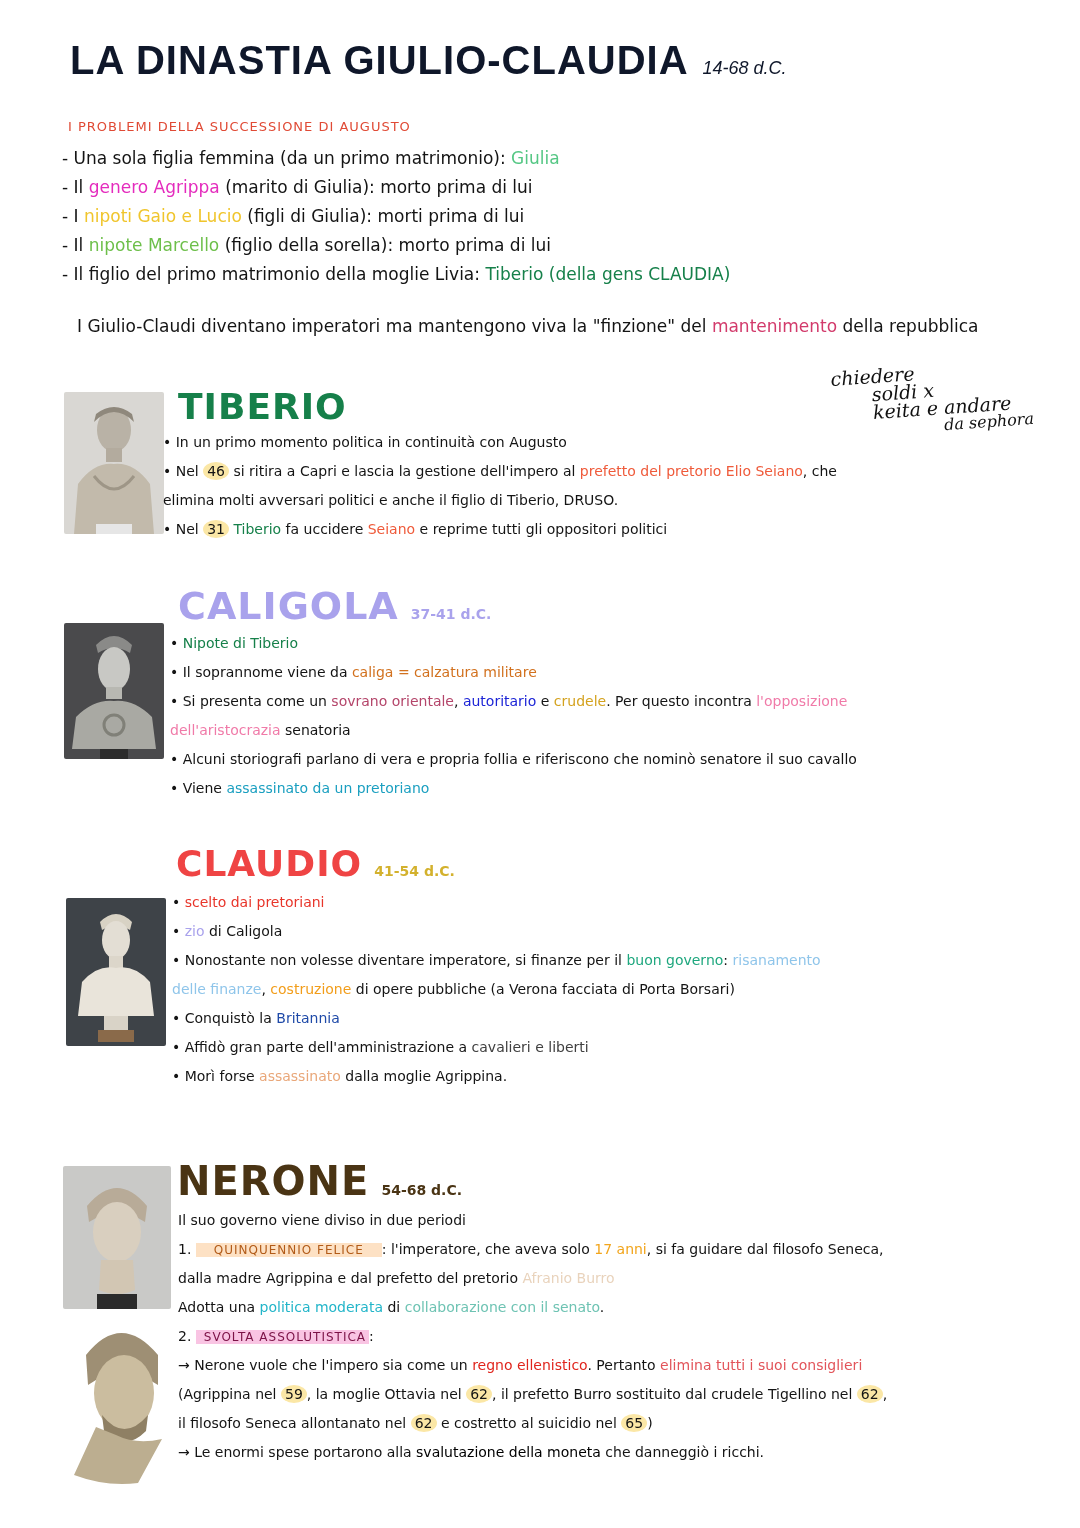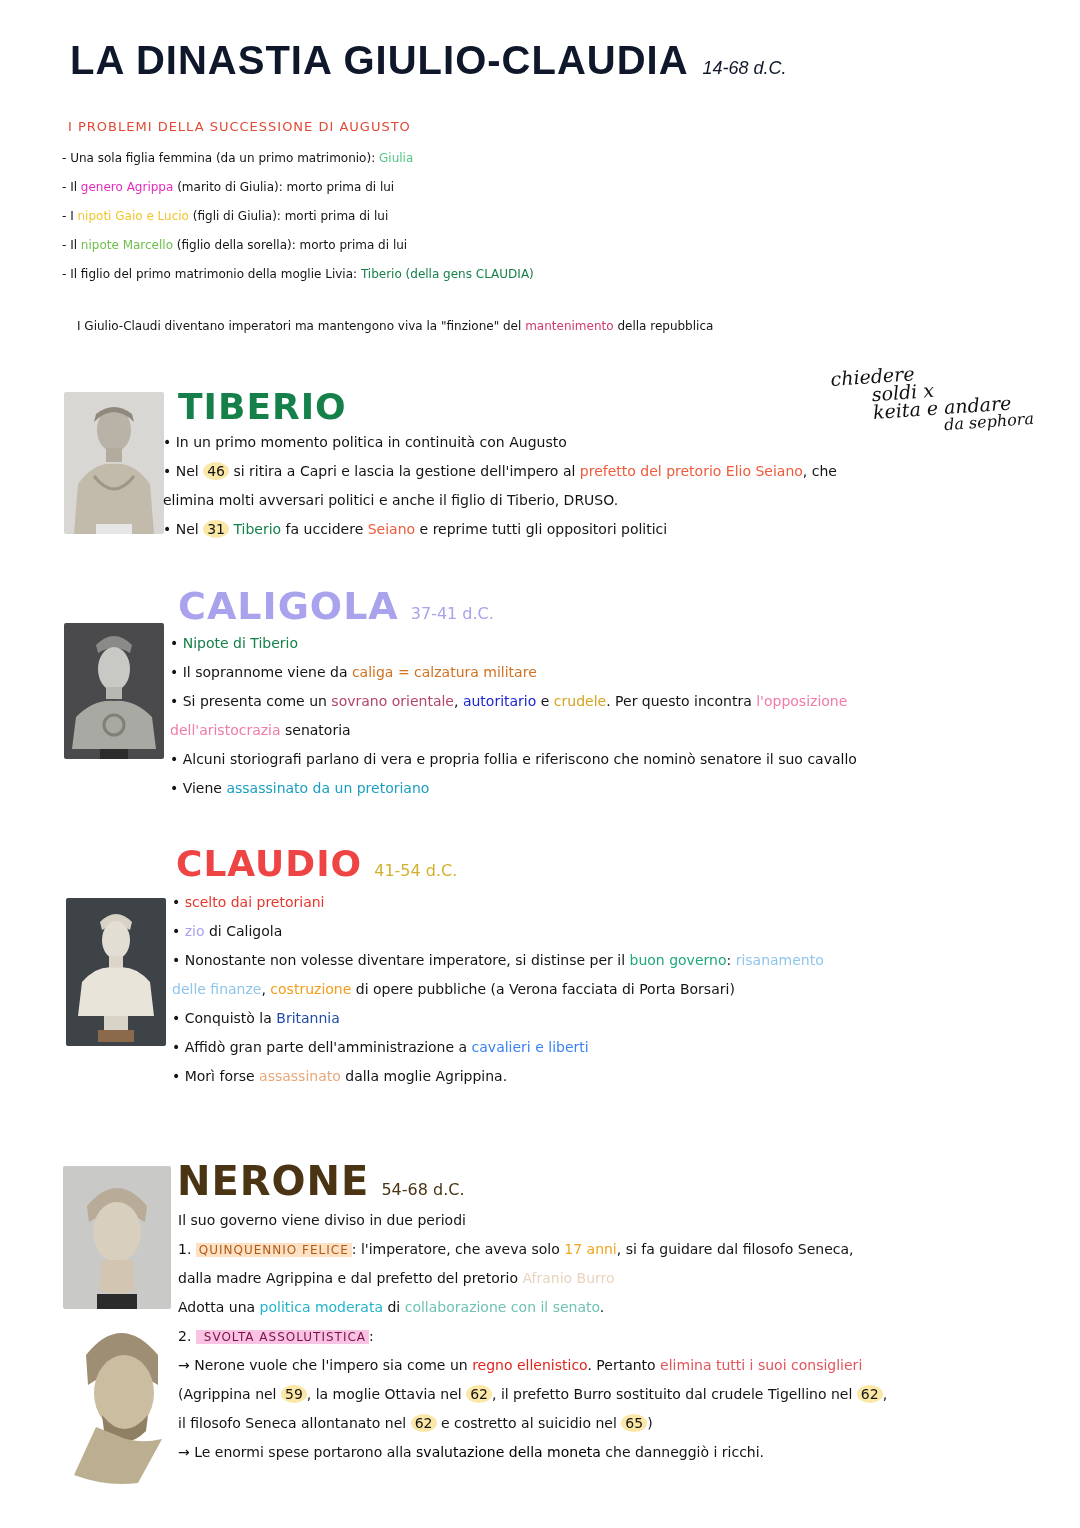--- a/index.html
+++ b/index.html
@@ -3,36 +3,36 @@
 <meta charset="utf-8">
 <style>
   html, body { margin: 0; padding: 0; background: #ffffff; }
   body { width: 1080px; height: 1528px; position: relative; overflow: hidden;
          font-family: "DejaVu Sans", sans-serif; color: #141414; }
   .abs { position: absolute; }
   .title { left: 70px; top: 38px; font-family: Liberation Sans, sans-serif; font-weight: bold;
            font-size: 40px; letter-spacing: 1px; color: #0f172a; white-space: nowrap; }
   .title .dates { font-size: 18px; font-weight: normal; font-style: italic; margin-left: 14px; letter-spacing: 0; }
   .subhead { left: 68px; top: 119px; font-size: 13px; color: #e04a35; letter-spacing: 1px; }
-  .line { font-size: 12px; white-space: nowrap; line-height: 20px; }
+  .line { font-size: 17px; white-space: nowrap; line-height: 20px; }
   .intro-list { left: 62px; top: 146px; }
   .intro-list .line { height: 29px; line-height: 24px; }
   .remark { left: 62px; top: 316px; font-size: 14px; margin-left: 15px; }
   .note { left: 830px; top: 370px; font-family: "DejaVu Serif", serif; font-style: italic;
           font-size: 19px; line-height: 18px; color: #111; transform: rotate(-4deg); transform-origin: left top; }
   .note div:nth-child(2) { padding-left: 40px; }
   .note div:nth-child(3) { padding-left: 40px; }
   .note div:nth-child(4) { padding-left: 110px; font-size: 16px; }
   .portrait { position: absolute; border-radius: 2px; }
   .emperor-name { position: absolute; font-weight: bold; white-space: nowrap; letter-spacing: 1px; }
-  .emperor-name .dates { font-size: 16px; font-weight: normal; margin-left: 12px; letter-spacing: 0; text-align: right; }
+  .emperor-name .dates { font-size: 14px; font-weight: bold; margin-left: 12px; letter-spacing: 0; text-align: right; }
   .body-block { position: absolute; }
   .body-block .line { height: 29px; line-height: 24px; font-size: 14px; }
   .hl-circle { background: #fbe7a6; border-radius: 50%; padding: 1px 4px; }
-  .hl-peach { background: #fde1c4; padding: 0 3px; }
+  .hl-peach { background: #fde1c4; padding: 0 18px; }
   .hl-pink { background: #f9c4e3; padding: 0 3px; }
   .small-caps { font-size: 12px; letter-spacing: 1px; }
 </style>
 </head>
 <body>
 
 <div class="abs title">
   <span>LA DINASTIA GIULIO-CLAUDIA</span><span class="dates">14-68 d.C.</span>
 </div>
 
@@ -105,24 +105,24 @@
   <path d="M12 118 L16 84 Q32 66 50 70 Q68 66 84 84 L88 118Z" fill="#e9e4da"></path>
   <rect x="38" y="118" width="24" height="14" fill="#d9d3c7"></rect>
   <rect x="32" y="132" width="36" height="12" fill="#8a6a4a"></rect>
 </svg>
 <div class="emperor-name" style="left:176px;top:843px;font-size:36px;">
   <span style="color:#ef4444">CLAUDIO</span><span class="dates" style="color:#d3b12d">41-54 d.C.</span>
 </div>
 <div class="body-block" style="left:172px;top:890px;">
     <div class="line"><span>• </span><span style="color: rgb(232, 53, 42);">scelto dai pretoriani</span></div>
     <div class="line"><span>• </span><span style="color: rgb(169, 162, 236);">zio</span><span> di Caligola</span></div>
-    <div class="line"><span>• Nonostante non volesse diventare imperatore, si distinse per il </span><span style="color: rgb(30, 167, 126);">buon governo</span><span>: </span><span style="color: rgb(143, 197, 234);">risanamento</span></div>
+    <div class="line"><span>• Nonostante non volesse diventare imperatore, si finanze per il </span><span style="color: rgb(30, 167, 126);">buon governo</span><span>: </span><span style="color: rgb(143, 197, 234);">risanamento</span></div>
     <div class="line"><span style="color: rgb(143, 197, 234);">delle finanze</span><span>, </span><span style="color: rgb(242, 157, 26);">costruzione</span><span> di opere pubbliche (a Verona facciata di Porta Borsari)</span></div>
     <div class="line"><span>• Conquistò la </span><span style="color: rgb(31, 74, 168);">Britannia</span></div>
-    <div class="line"><span>• Affidò gran parte dell'amministrazione a </span><span style="color: #3b82f6; margin-top: 28px;">cavalieri e liberti</span></div>
+    <div class="line"><span>• Affidò gran parte dell'amministrazione a </span><span style="color: #404040; margin-top: 28px;">cavalieri e liberti</span></div>
     <div class="line"><span>• Morì forse </span><span style="color: rgb(233, 167, 121);">assassinato</span><span> dalla moglie Agrippina.</span></div>
   </div>
 
 <svg class="portrait" style="left:63px;top:1166px;width:108px;height:143px" viewBox="0 0 108 143">
   <rect width="108" height="143" fill="#c9c9c7"></rect>
   <path d="M24 40 Q54 4 84 40 L82 56 Q54 38 26 56Z" fill="#b8ab98"></path>
   <ellipse cx="54" cy="66" rx="24" ry="30" fill="#d9cfbf"></ellipse>
   <path d="M38 94 L36 124 Q54 132 72 124 L70 94Z" fill="#d2c6b3"></path>
   <rect x="34" y="128" width="40" height="15" fill="#2b2b2b"></rect>
 </svg>

